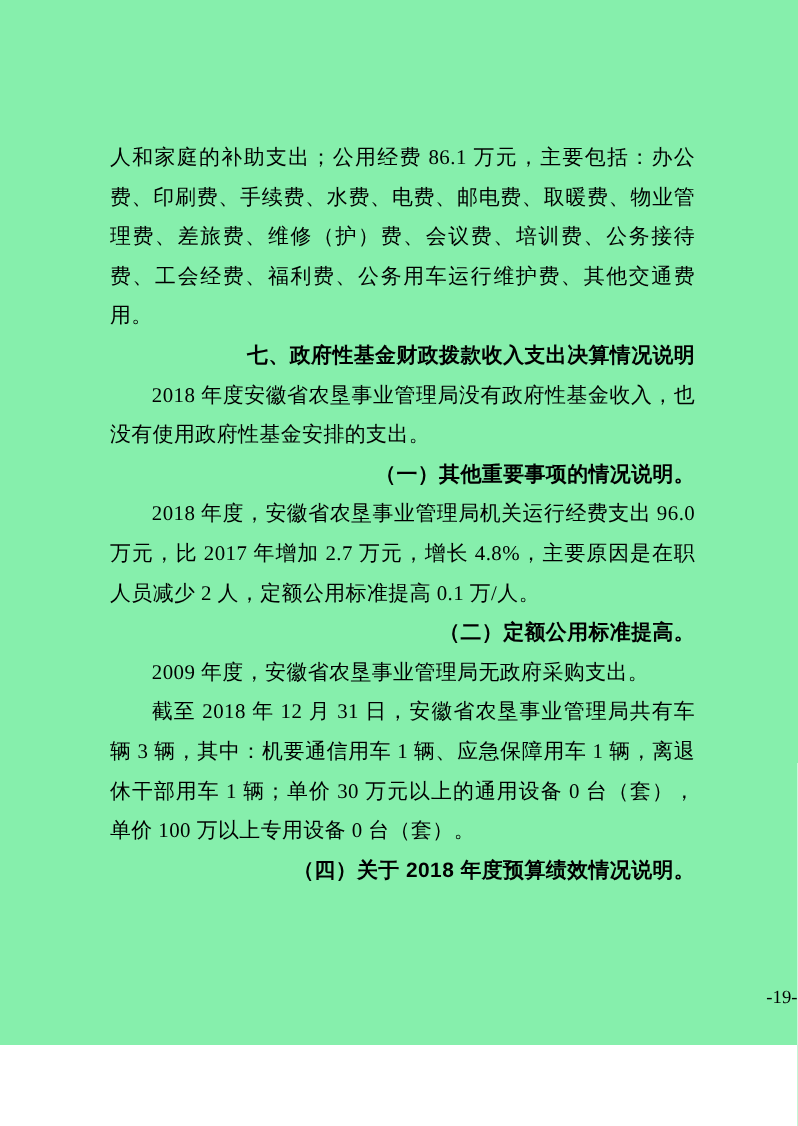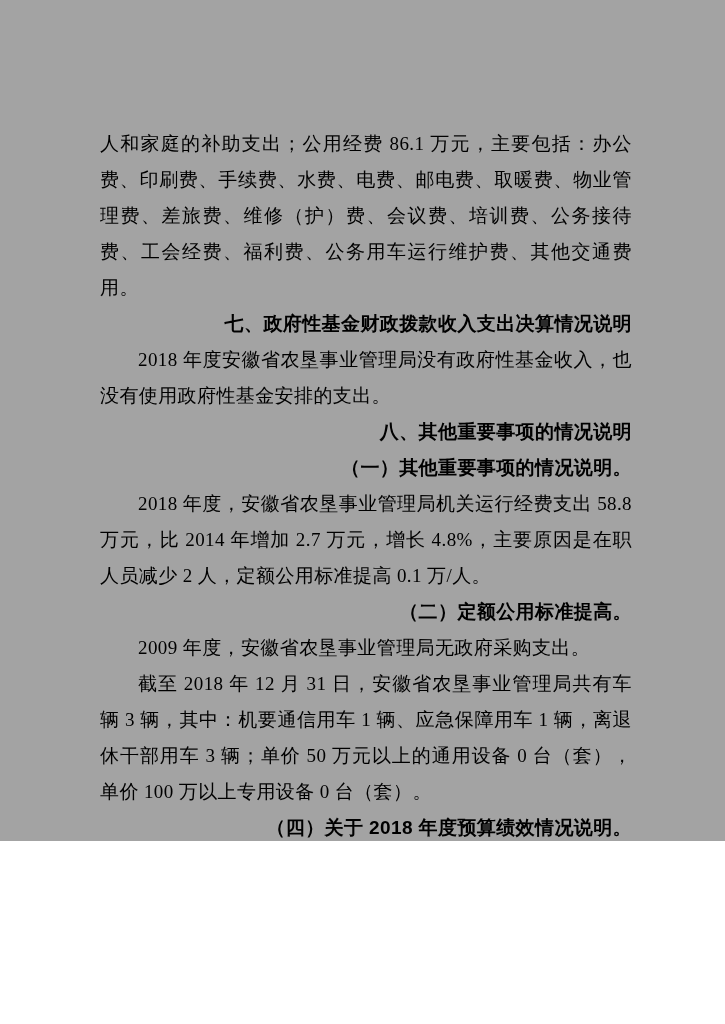--- a/index.html
+++ b/index.html
@@ -3,22 +3,22 @@
 <meta charset="utf-8">
 <style>
   html, body {
     margin: 0;
     padding: 0;
     background: #ffffff;
   }
   .page {
     position: relative;
     width: 725px;
-    height: 841px;
-    background: #a3a3a3;
+    height: 950px;
+    background: #86efac;
     color: #000000;
     overflow: hidden;
     box-sizing: border-box;
   }
   .content {
     position: absolute;
     top: 126px;
     left: 100px;
     width: 532px;
     font-family: "Liberation Serif", serif;
@@ -63,31 +63,30 @@
 <body>
 
 <div class="page">
   <div class="content">
     <p class="body-paragraph no-indent">人和家庭的补助支出；公用经费 86.1 万元，主要包括：办公费、印刷费、手续费、水费、电费、邮电费、取暖费、物业管理费、差旅费、维修（护）费、会议费、培训费、公务接待费、工会经费、福利费、公务用车运行维护费、其他交通费用。</p>
 
     <h2 class="doc-heading">七、政府性基金财政拨款收入支出决算情况说明</h2>
 
     <p class="body-paragraph">2018 年度安徽省农垦事业管理局没有政府性基金收入，也没有使用政府性基金安排的支出。</p>
 
-    <h2 class="doc-heading">八、其他重要事项的情况说明</h2>
 
     <h2 class="doc-heading">（一）其他重要事项的情况说明。</h2>
 
-    <p class="body-paragraph">2018 年度，安徽省农垦事业管理局机关运行经费支出 58.8 万元，比 2014 年增加 2.7 万元，增长 4.8%，主要原因是在职人员减少 2 人，定额公用标准提高 0.1 万/人。</p>
+    <p class="body-paragraph">2018 年度，安徽省农垦事业管理局机关运行经费支出 96.0 万元，比 2017 年增加 2.7 万元，增长 4.8%，主要原因是在职人员减少 2 人，定额公用标准提高 0.1 万/人。</p>
 
     <h2 class="doc-heading">（二）定额公用标准提高。</h2>
 
     <p class="body-paragraph">2009 年度，安徽省农垦事业管理局无政府采购支出。</p>
 
 
-    <p class="body-paragraph">截至 2018 年 12 月 31 日，安徽省农垦事业管理局共有车辆 3 辆，其中：机要通信用车 1 辆、应急保障用车 1 辆，离退休干部用车 3 辆；单价 50 万元以上的通用设备 0 台（套），单价 100 万以上专用设备 0 台（套）。</p>
+    <p class="body-paragraph">截至 2018 年 12 月 31 日，安徽省农垦事业管理局共有车辆 3 辆，其中：机要通信用车 1 辆、应急保障用车 1 辆，离退休干部用车 1 辆；单价 30 万元以上的通用设备 0 台（套），单价 100 万以上专用设备 0 台（套）。</p>
 
     <h2 class="doc-heading">（四）关于 2018 年度预算绩效情况说明。</h2>
 
   </div>
 
   <div class="page-footer">-19-</div>
 </div>
 
 </body></html>

